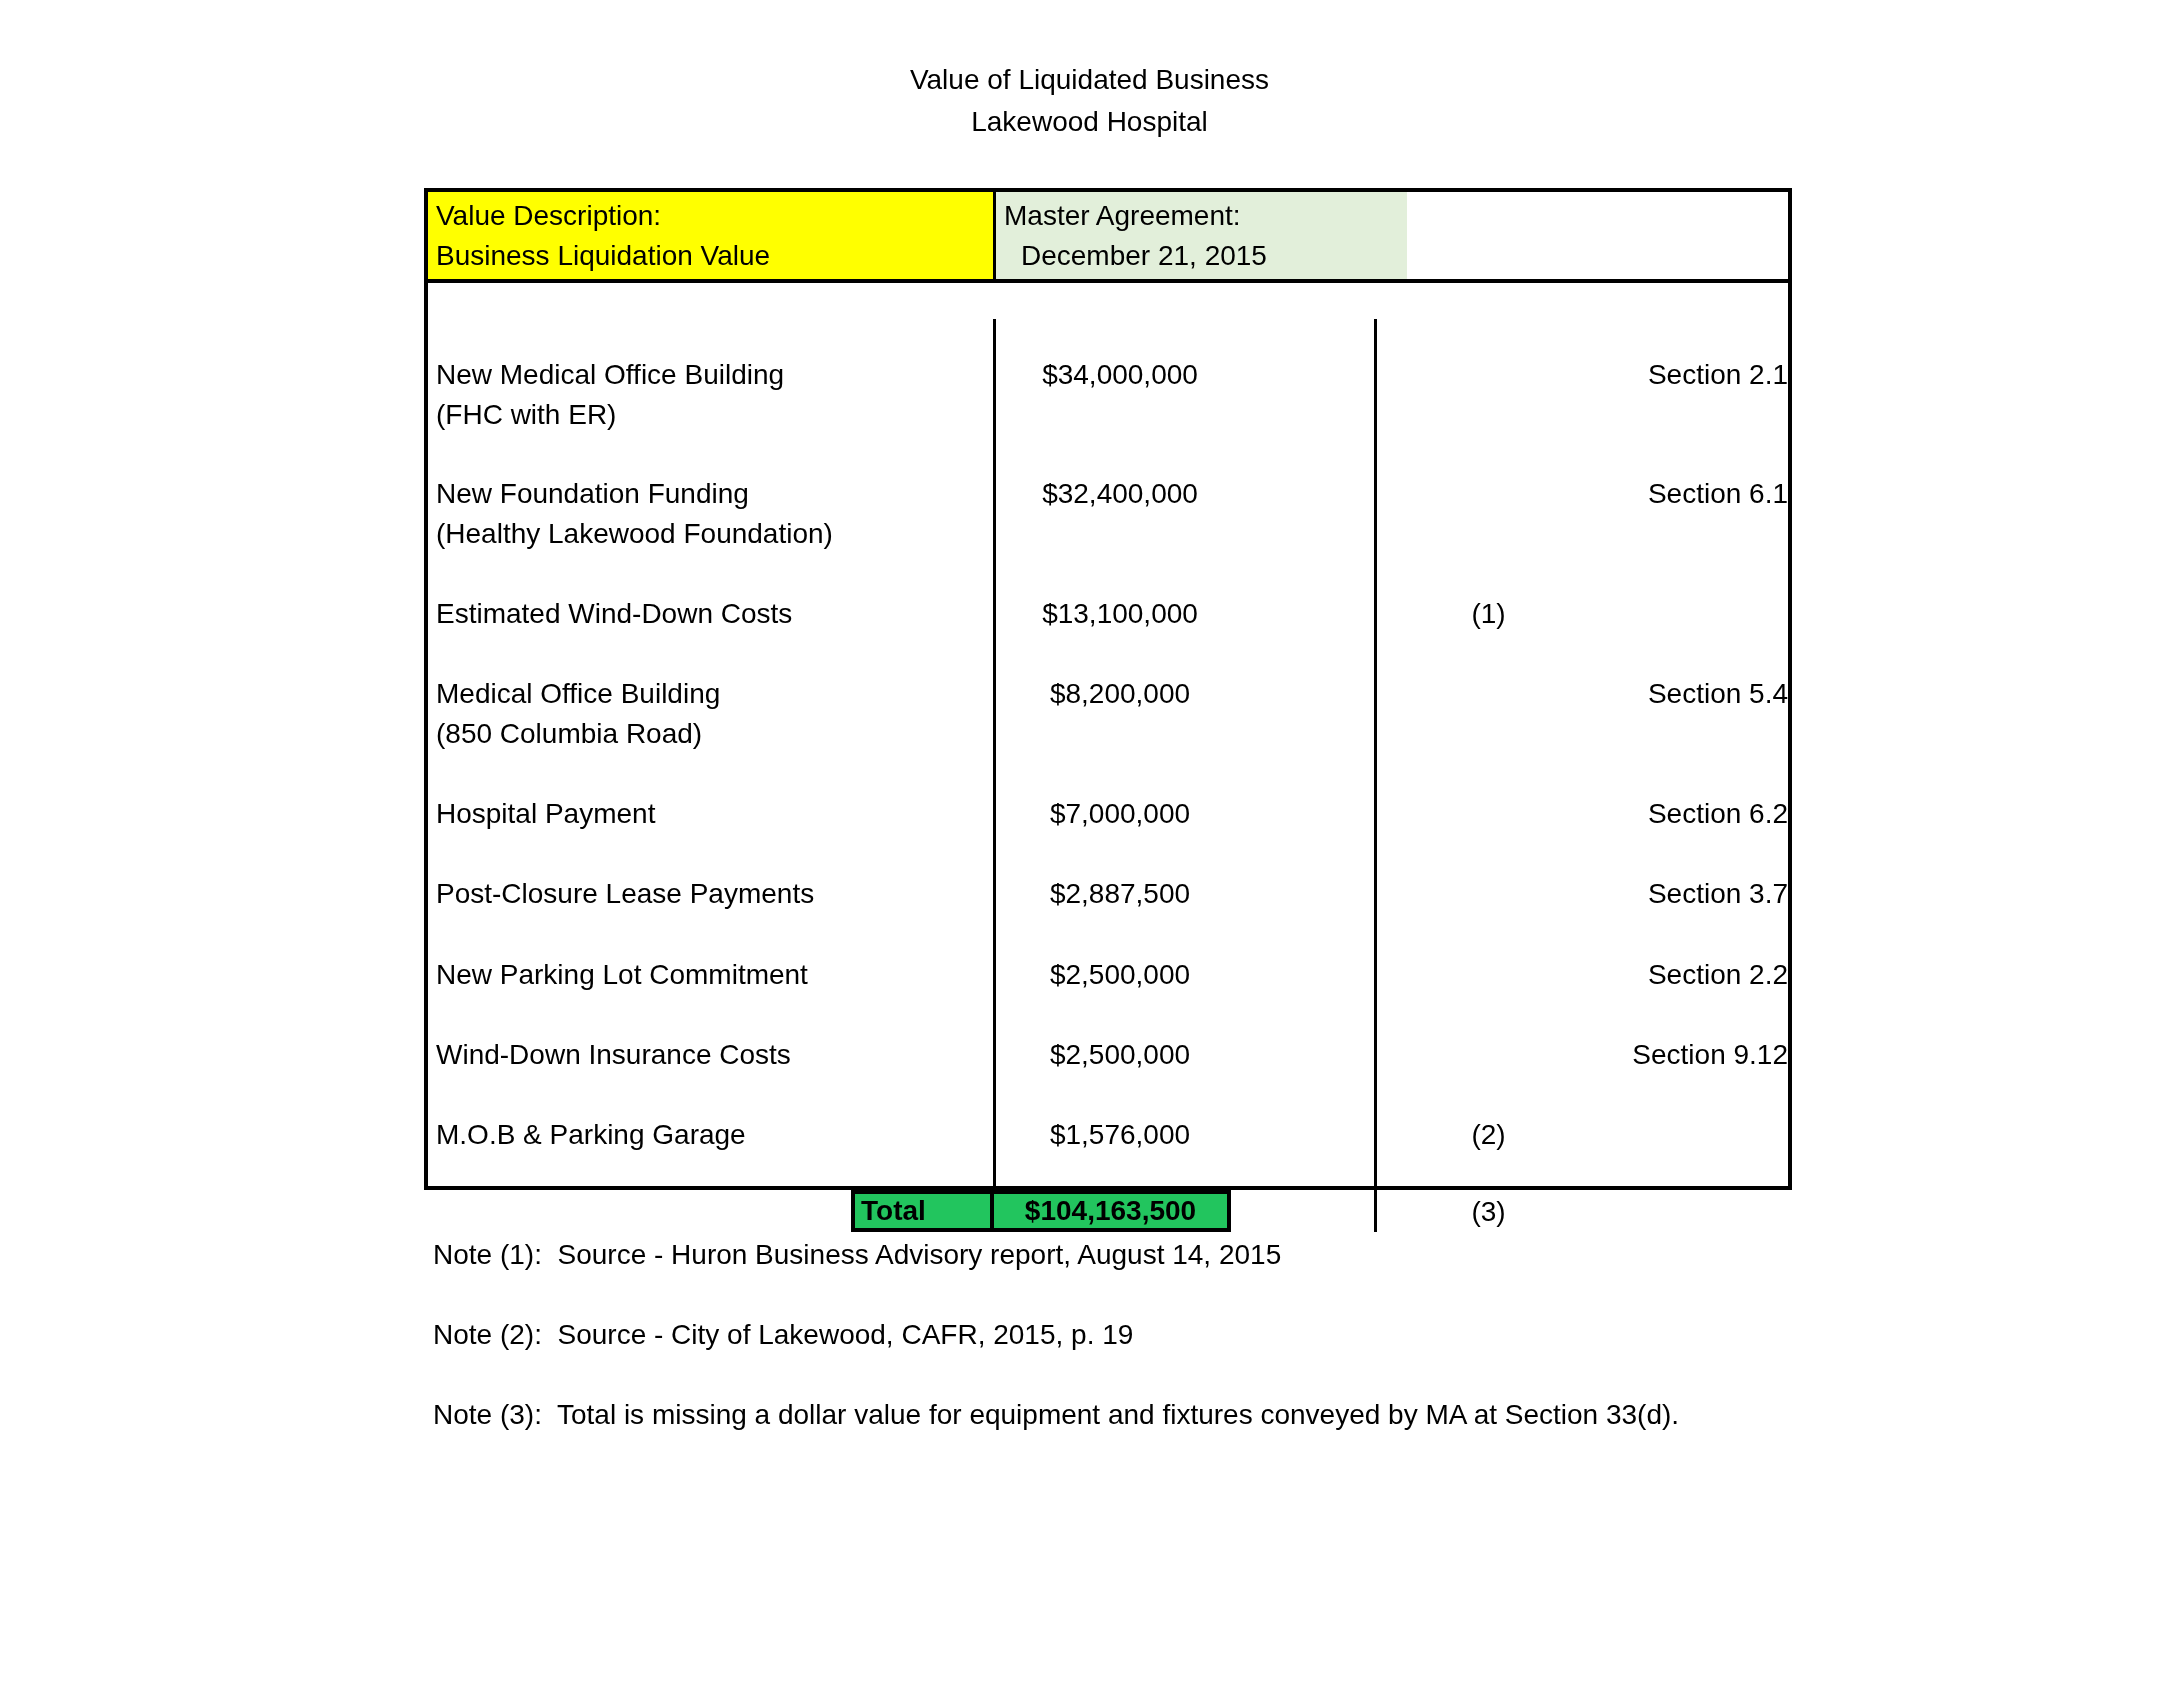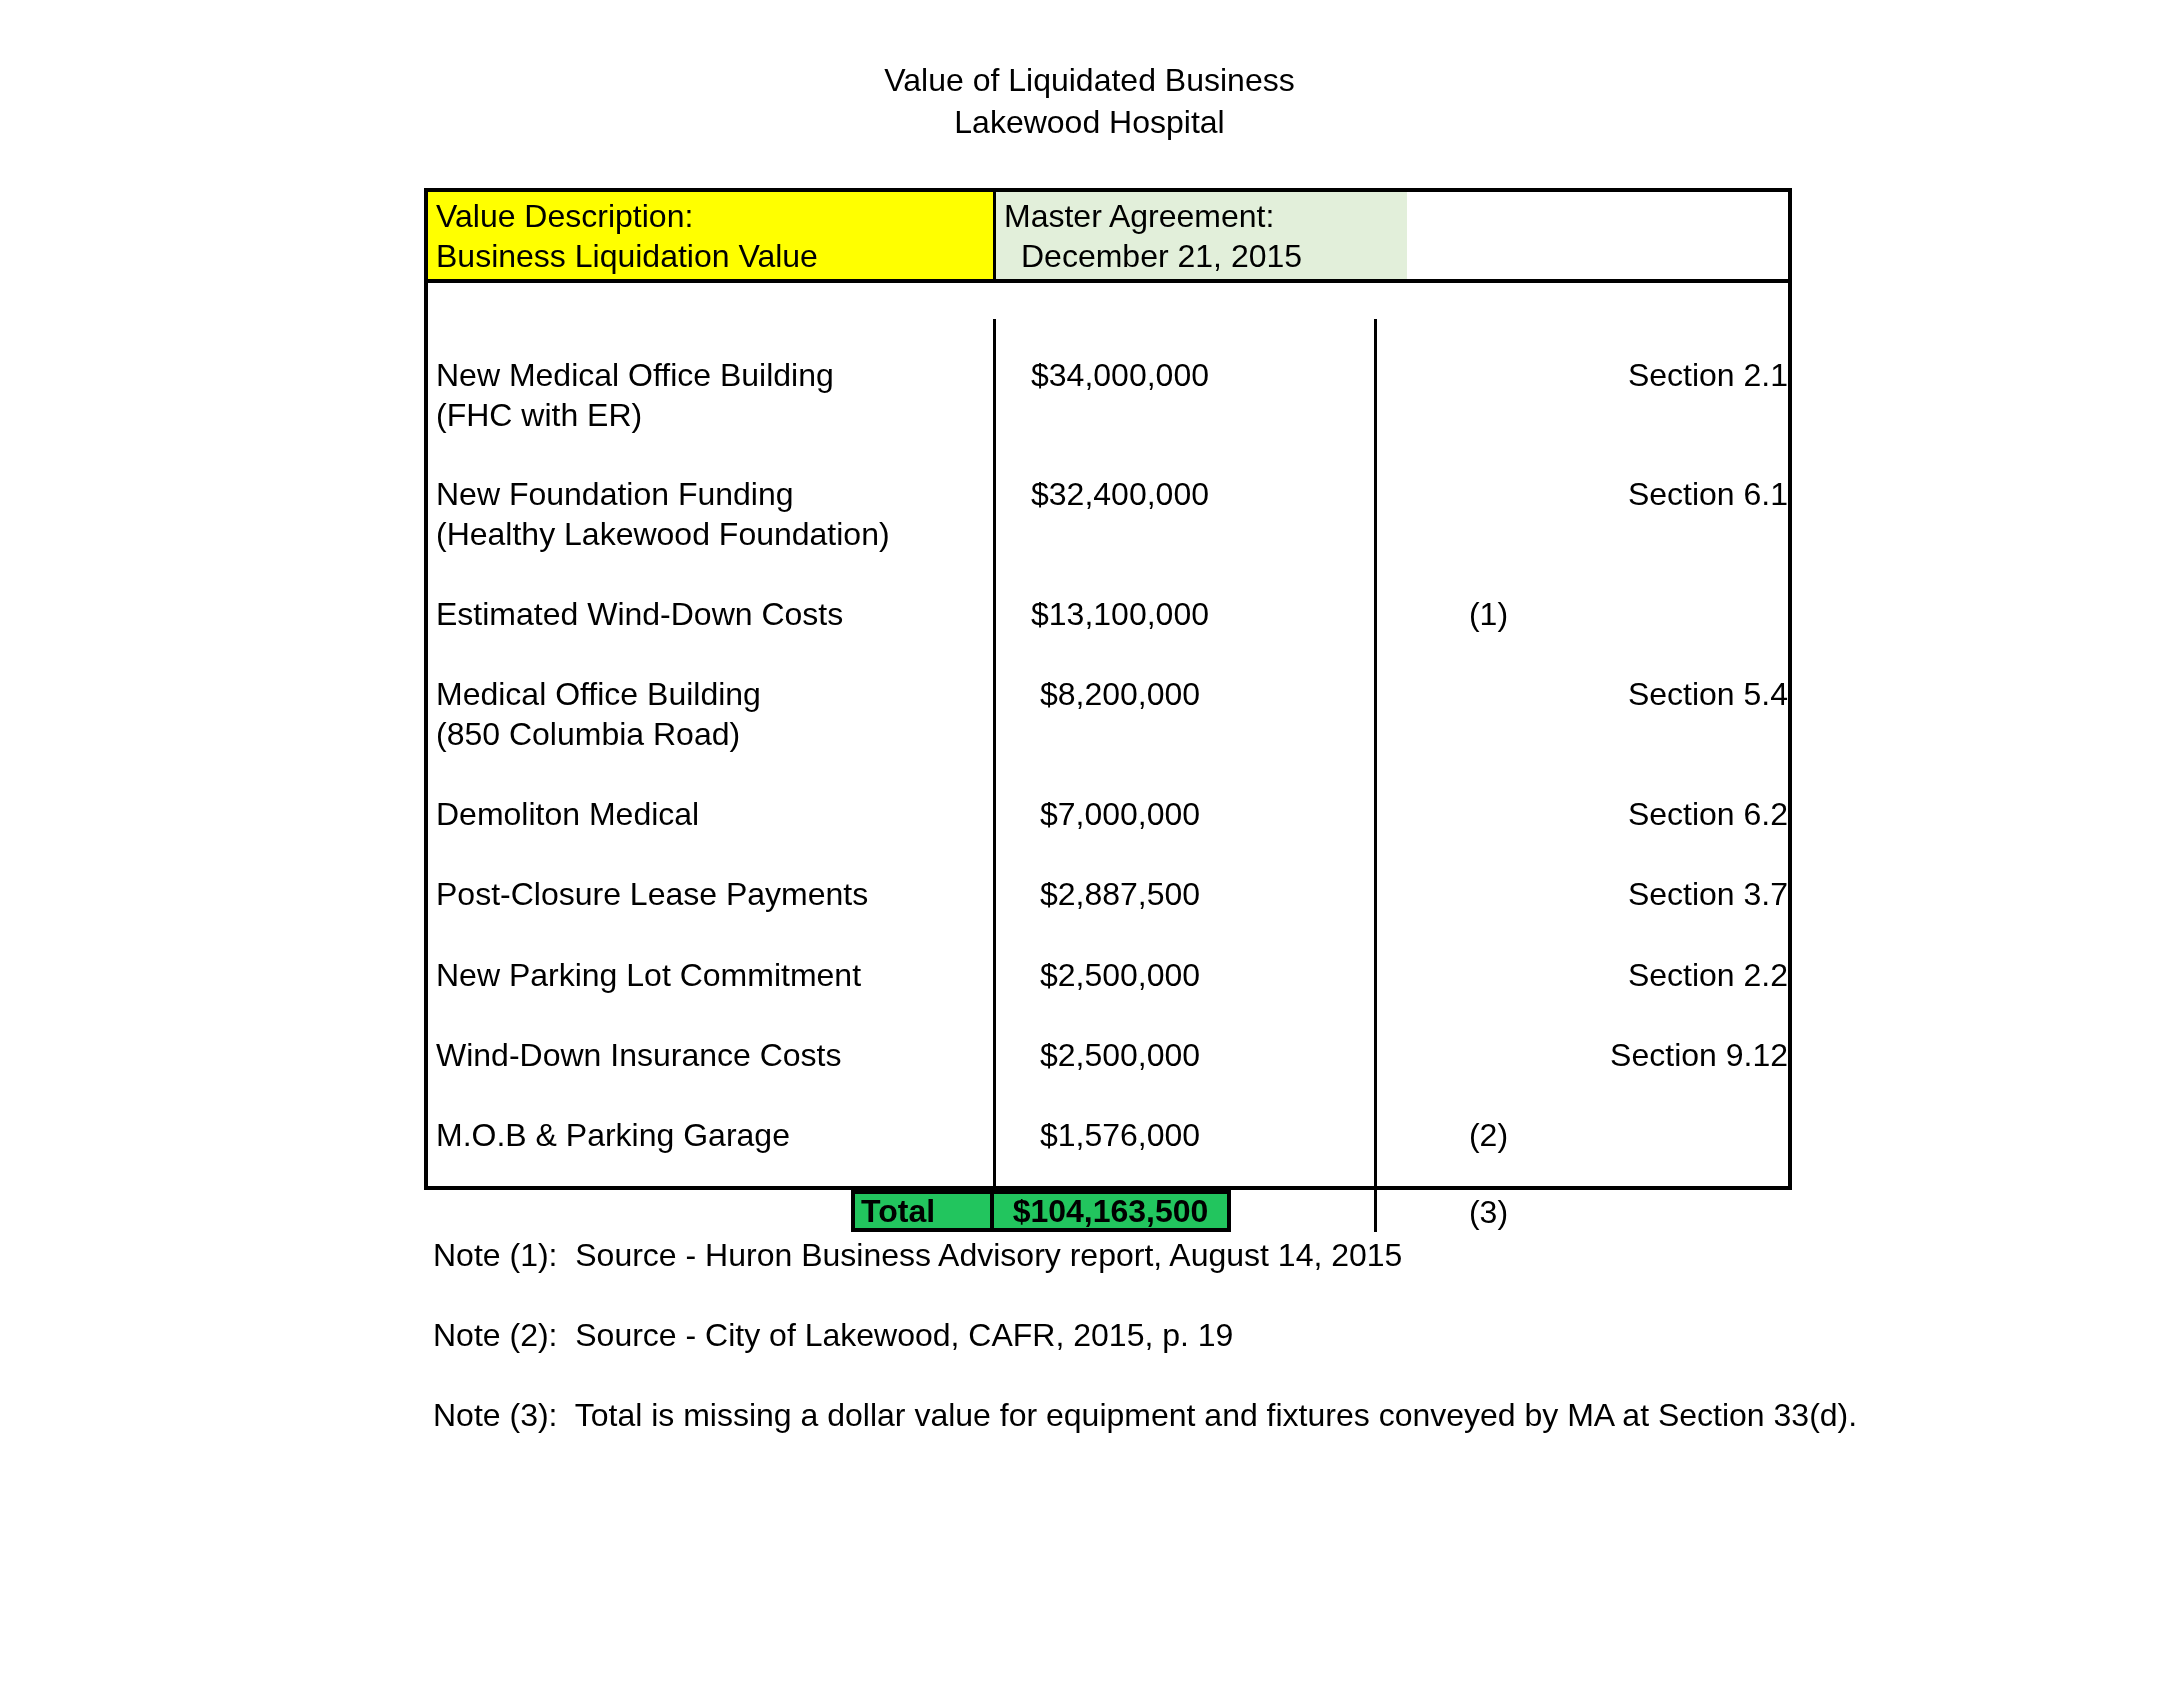--- a/index.html
+++ b/index.html
@@ -2,21 +2,21 @@
 <html style="--page-bg: #FFFFFF; --header-description-bg: #FFFF00; --header-value-bg: #FCE4D6; --header-agreement-bg: #E2EFDA; --border: #000000; --text: #000000;"><head>
 <meta charset="utf-8">
 <style>
   html,body{margin:0;padding:0;background:#888;}
   .page{
     position:relative;
     width:2179px;height:1683px;
     background:var(--page-bg,#FFFFFF);
     font-family:"Liberation Sans","DejaVu Sans",sans-serif;
     color:var(--text,#000000);
-    font-size:32px;
+    font-size:28px;
     overflow:hidden;
   }
   
   .doc-title{
     position:absolute;left:0;top:59px;width:100%;
     text-align:center;line-height:42px;
   }
   
   .tbl{
     position:absolute;left:424px;top:188px;
@@ -127,21 +127,21 @@
         <div class="c1">
           <div>Medical Office Building</div>
           <div>(850 Columbia Road)</div>
         </div>
         <div class="c2">$8,200,000</div>
         <div class="c3 section">Section 5.4</div>
       </div>
 
       <div class="item pos-r5">
         <div class="c1">
-          <div>Demoliton Medical</div>
+          <div>Hospital Payment</div>
         </div>
         <div class="c2">$7,000,000</div>
         <div class="c3 section">Section 6.2</div>
       </div>
 
       <div class="item pos-r6">
         <div class="c1">
           <div>Post-Closure Lease Payments</div>
         </div>
         <div class="c2">$2,887,500</div>

